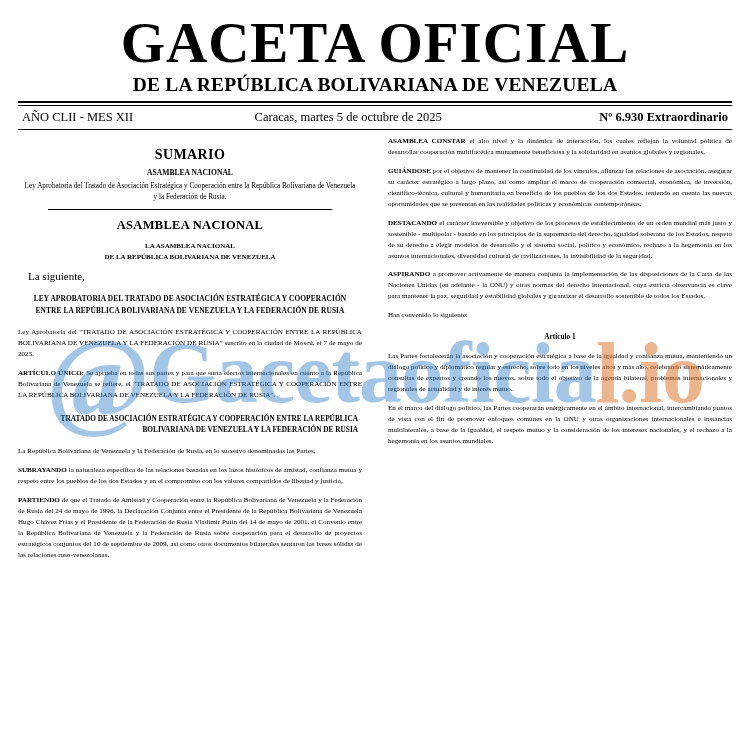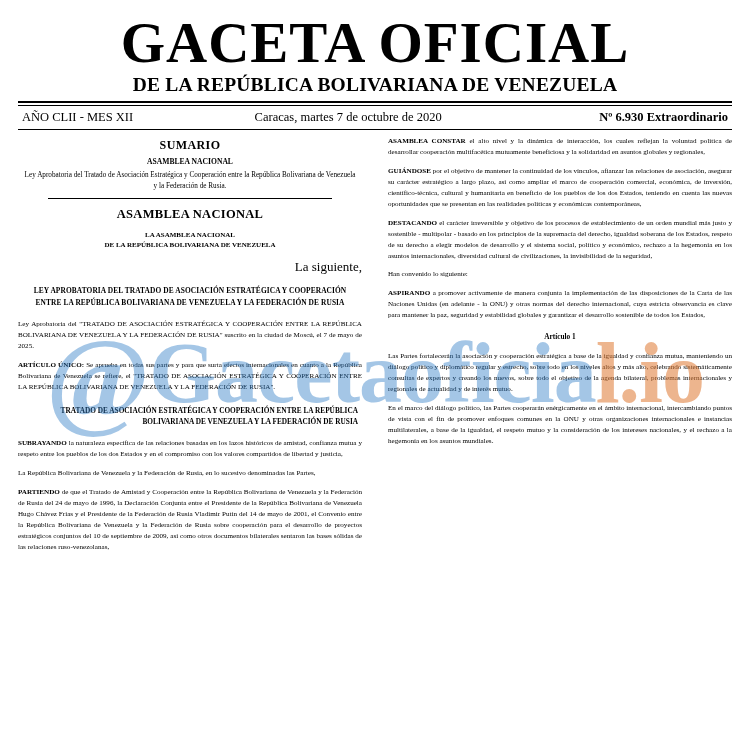--- a/index.html
+++ b/index.html
@@ -83,24 +83,24 @@
     line-height: 1.55;
     text-align: justify;
   }
   .col.left { padding-right: 13px; border-right: 0px solid #000; }
   .col.right { padding-left: 13px; }
 
   .center { text-align: center; }
 
   .h-sumario {
     text-align: center;
-    font-size: 12px;
+    font-size: 14px;
     font-weight: bold;
     letter-spacing: 0.4px;
-    margin: 0 0 2px 0;
+    margin: 8px 0 2px 0;
   }
   .h-asamblea-small {
     text-align: center;
     font-size: 7.6px;
     font-weight: bold;
     margin: 2px 0 2px 0;
   }
   .sumario-body {
     text-align: center;
     font-size: 7.2px;
@@ -125,23 +125,23 @@
     line-height: 1.5;
     margin-bottom: 6px;
   }
   .decreta {
     text-align: center;
     font-size: 7.4px;
     font-weight: bold;
     margin: 8px 0 6px 0;
   }
   .lasiguiente {
-    font-size: 13px;
+    font-size: 11px;
     margin: 0 0 8px 0;
-    text-align: right;
+    text-align: left;
     text-indent: 10px;
   }
   .law-title {
     text-align: center;
     font-size: 7.4px;
     font-weight: bold;
     line-height: 1.6;
     margin: 6px 10px 10px 10px;
     letter-spacing: 0.1px;
   }
@@ -201,21 +201,21 @@
 
   <div class="masthead">
     <div class="gaceta-title">GACETA OFICIAL</div>
     <div class="gaceta-sub">DE LA REPÚBLICA BOLIVARIANA DE VENEZUELA</div>
   </div>
   <div class="rule-thick"></div>
   <div class="rule-thin"></div>
 
   <div class="issue-line">
     <div class="left">AÑO CLII - MES XII</div>
-    <div class="center">Caracas, martes 7 de octubre de 2020</div>
+    <div class="center">Caracas, martes 5 de octubre de 2025</div>
     <div class="right">Nº 6.930 Extraordinario</div>
   </div>
   <div class="rule-after-issue"></div>
 
   <div class="columns">
 
     <div class="col left">
 
       <div class="h-sumario">SUMARIO</div>
       <div class="h-asamblea-small">ASAMBLEA NACIONAL</div>
@@ -234,51 +234,51 @@
 
       <p class="para">Ley Aprobatoria del "TRATADO DE ASOCIACIÓN ESTRATÉGICA Y COOPERACIÓN ENTRE LA REPÚBLICA BOLIVARIANA DE VENEZUELA Y LA FEDERACIÓN DE RUSIA" suscrito en la ciudad de Moscú, el 7 de mayo de 2025.</p>
 
       <p class="para">
         <span class="lead">ARTÍCULO ÚNICO:</span>
         <span>Se aprueba en todas sus partes y para que surta efectos internacionales en cuanto a la República Bolivariana de Venezuela se refiere, el "TRATADO DE ASOCIACIÓN ESTRATÉGICA Y COOPERACIÓN ENTRE LA REPÚBLICA BOLIVARIANA DE VENEZUELA Y LA FEDERACIÓN DE RUSIA".</span>
       </p>
 
       <div class="treaty-heading">TRATADO DE ASOCIACIÓN ESTRATÉGICA Y COOPERACIÓN ENTRE LA REPÚBLICA BOLIVARIANA DE VENEZUELA Y LA FEDERACIÓN DE RUSIA</div>
 
+      <p class="para">La República Bolivariana de Venezuela y la Federación de Rusia, en lo sucesivo denominadas las Partes,</p>
+
       <p class="para">
         <span class="lead">SUBRAYANDO</span><span> la naturaleza específica de las relaciones basadas en los lazos históricos de amistad, confianza mutua y respeto entre los pueblos de los dos Estados y en el compromiso con los valores compartidos de libertad y justicia,</span>
       </p>
 
-      <p class="para">La República Bolivariana de Venezuela y la Federación de Rusia, en lo sucesivo denominadas las Partes,</p>
-
       <p class="para">
         <span class="lead">PARTIENDO</span><span> de que el Tratado de Amistad y Cooperación entre la República Bolivariana de Venezuela y la Federación de Rusia del 24 de mayo de 1996, la Declaración Conjunta entre el Presidente de la República Bolivariana de Venezuela Hugo Chávez Frías y el Presidente de la Federación de Rusia Vladímir Putin del 14 de mayo de 2001, el Convenio entre la República Bolivariana de Venezuela y la Federación de Rusia sobre cooperación para el desarrollo de proyectos estratégicos conjuntos del 10 de septiembre de 2009, así como otros documentos bilaterales sentaron las bases sólidas de las relaciones ruso-venezolanas,</span>
       </p>
 
     </div>
 
     <div class="col right">
 
       <p class="para">
         <span class="lead">ASAMBLEA CONSTAR</span><span> el alto nivel y la dinámica de interacción, los cuales reflejan la voluntad política de desarrollar cooperación multifacética mutuamente beneficiosa y la solidaridad en asuntos globales y regionales,</span>
       </p>
 
       <p class="para">
         <span class="lead">GUIÁNDOSE</span><span> por el objetivo de mantener la continuidad de los vínculos, afianzar las relaciones de asociación, asegurar su carácter estratégico a largo plazo, así como ampliar el marco de cooperación comercial, económica, de inversión, científico-técnica, cultural y humanitaria en beneficio de los pueblos de los dos Estados, teniendo en cuenta las nuevas oportunidades que se presentan en las realidades políticas y económicas contemporáneas,</span>
       </p>
 
       <p class="para">
         <span class="lead">DESTACANDO</span><span> el carácter irreversible y objetivo de los procesos de establecimiento de un orden mundial más justo y sostenible - multipolar - basado en los principios de la supremacía del derecho, igualdad soberana de los Estados, respeto de su derecho a elegir modelos de desarrollo y el sistema social, político y económico, rechazo a la hegemonía en los asuntos internacionales, diversidad cultural de civilizaciones, la invisibilidad de la seguridad,</span>
       </p>
 
+      <p class="para">
+        <span class="lead">ASPIRANDO</span><span> a promover activamente de manera conjunta la implementación de las disposiciones de la Carta de las Naciones Unidas (en adelante - la ONU) y otras normas del derecho internacional, cuya estricta observancia es clave para mantener la paz, seguridad y estabilidad globales y garantizar el desarrollo sostenible de todos los Estados,</span>
+      </p>
+
       <p class="para">Han convenido lo siguiente:</p>
-
-      <p class="para">
-        <span class="lead">ASPIRANDO</span><span> a promover activamente de manera conjunta la implementación de las disposiciones de la Carta de las Naciones Unidas (en adelante - la ONU) y otras normas del derecho internacional, cuya estricta observancia es clave para mantener la paz, seguridad y estabilidad globales y garantizar el desarrollo sostenible de todos los Estados,</span>
-      </p>
 
       <div class="articulo">Artículo 1</div>
       <p class="para">Las Partes fortalecerán la asociación y cooperación estratégica a base de la igualdad y confianza mutua, manteniendo un diálogo político y diplomático regular y estrecho, sobre todo en los niveles altos y más alto, celebrando sistemáticamente consultas de expertos y creando los nuevos, sobre todo el objetivo de la agenda bilateral, problemas internacionales y regionales de actualidad y de interés mutuo.</p>
 
       <p class="para">En el marco del diálogo político, las Partes cooperarán enérgicamente en el ámbito internacional, intercambiando puntos de vista con el fin de promover enfoques comunes en la ONU y otras organizaciones internacionales e instancias multilaterales, a base de la igualdad, el respeto mutuo y la consideración de los intereses nacionales, y el rechazo a la hegemonía en los asuntos mundiales.</p>
 
     </div>
   </div>
 
   <div class="watermark">

